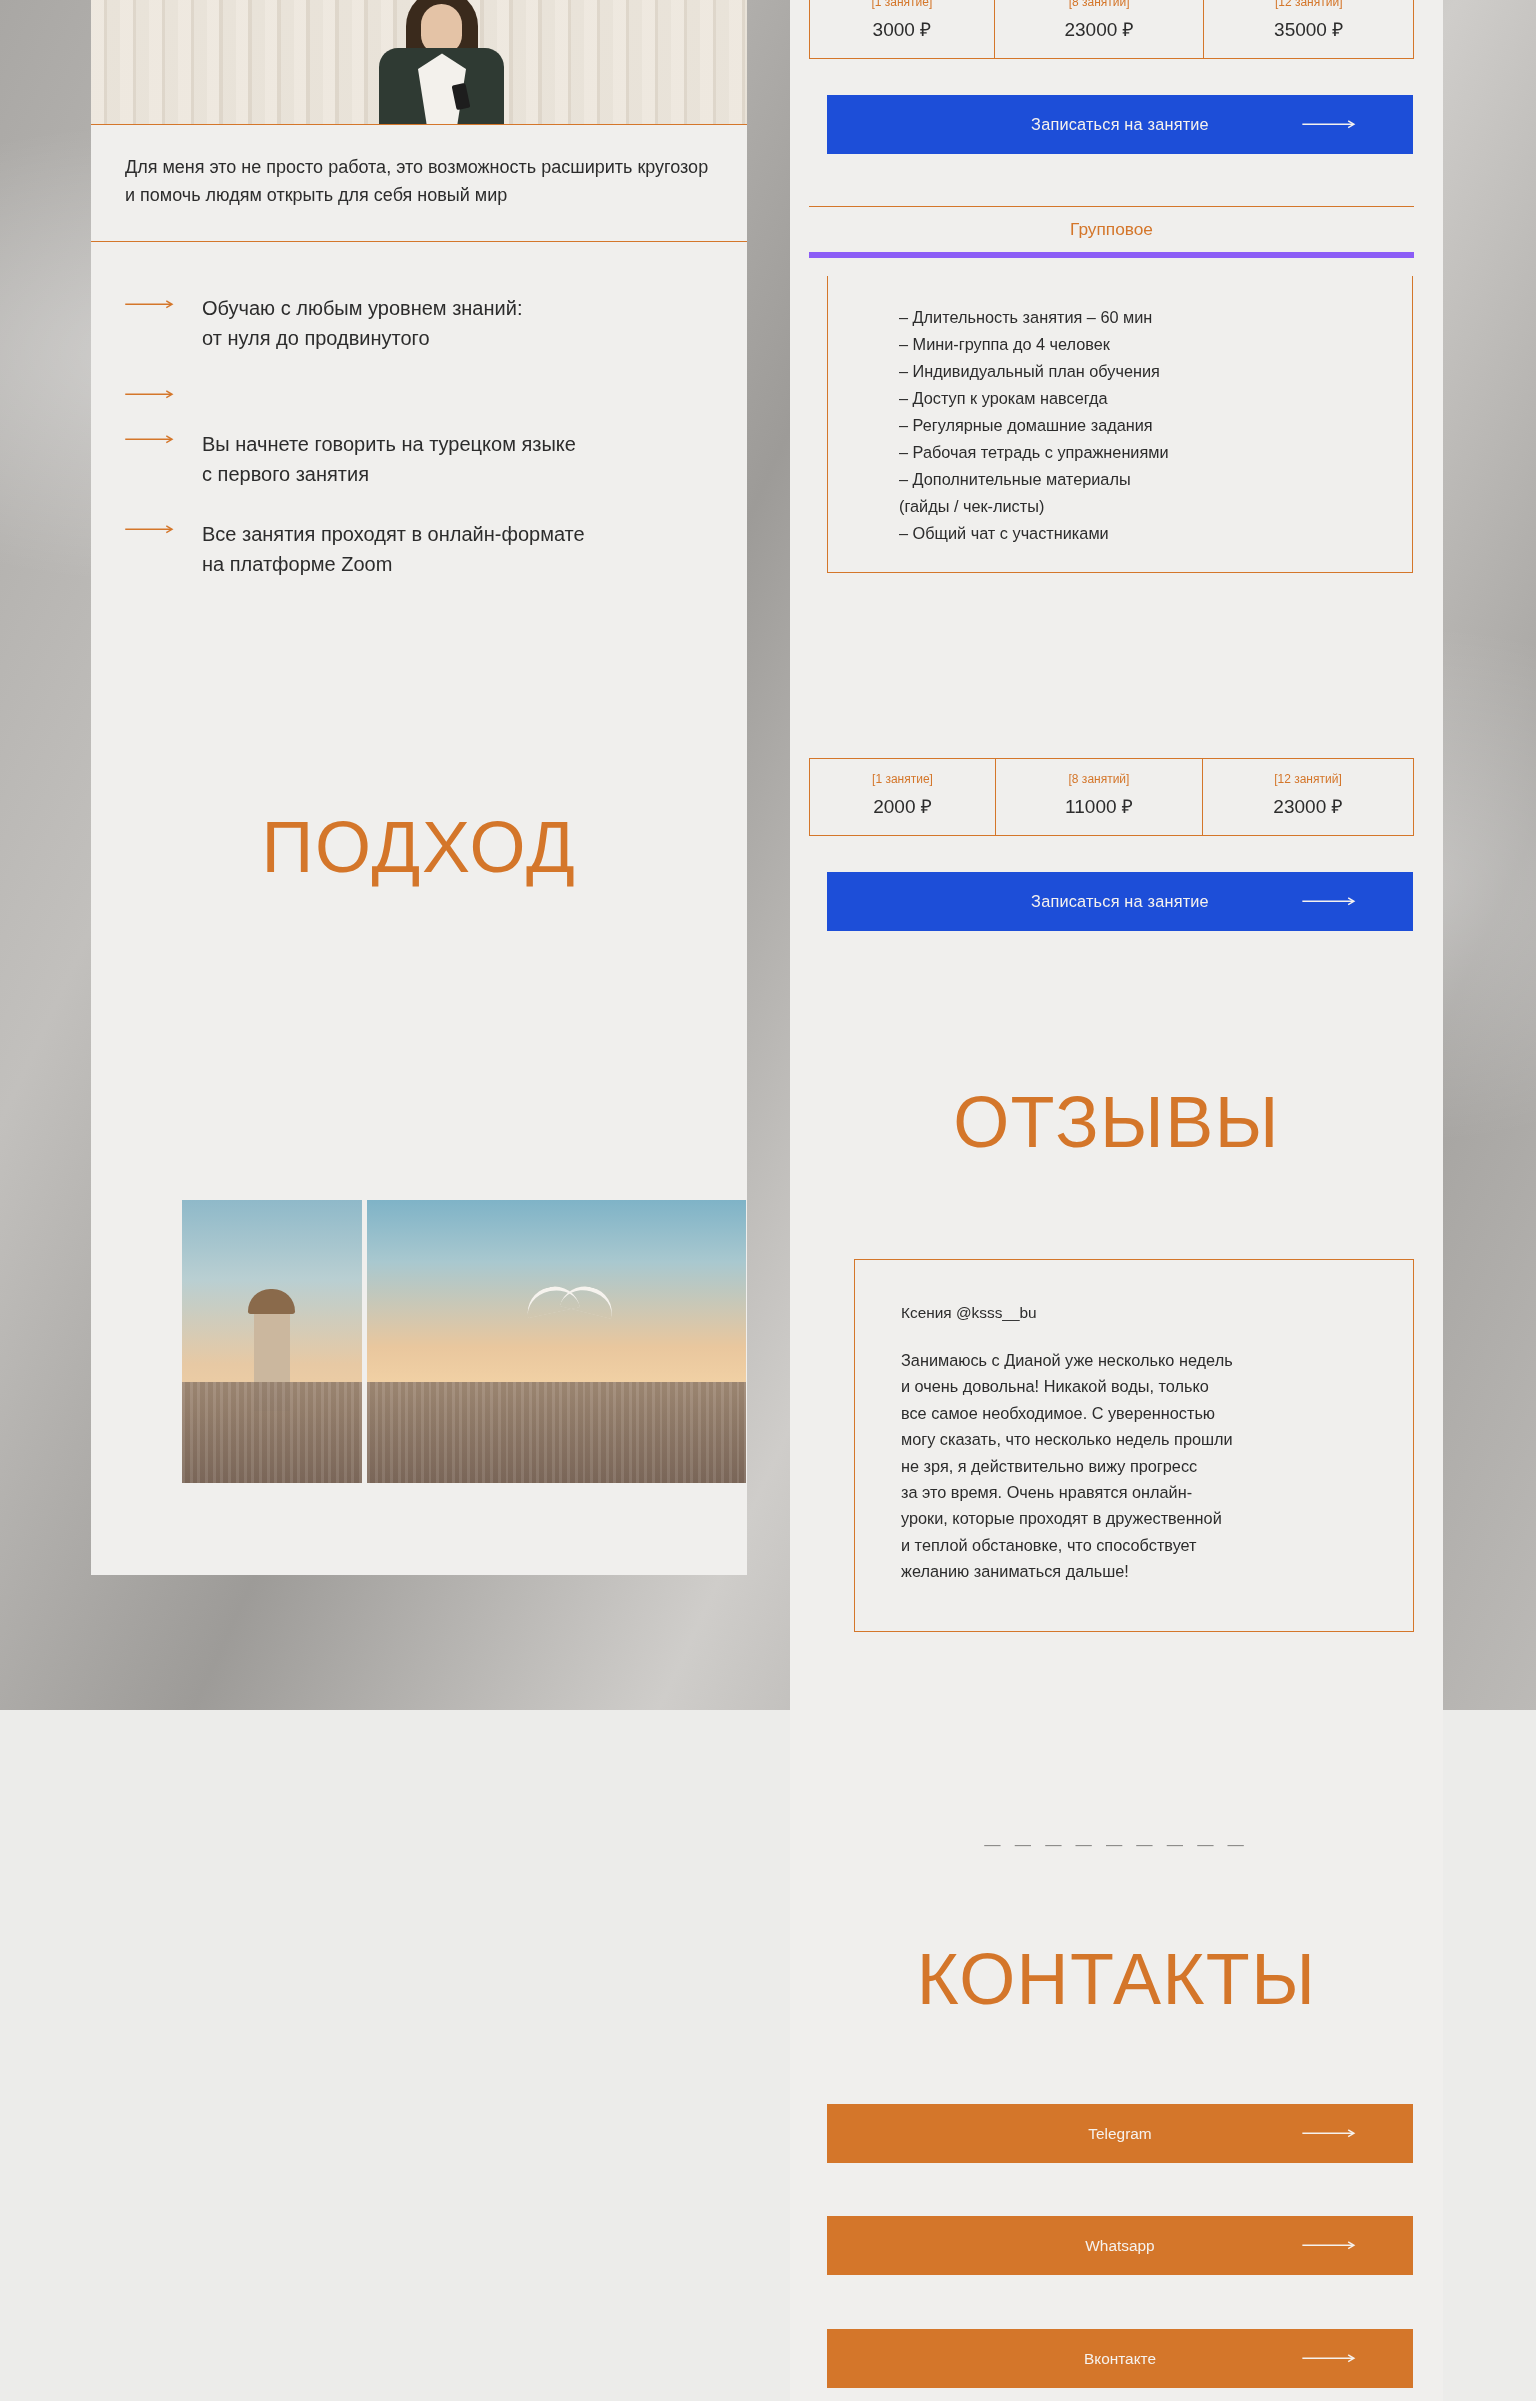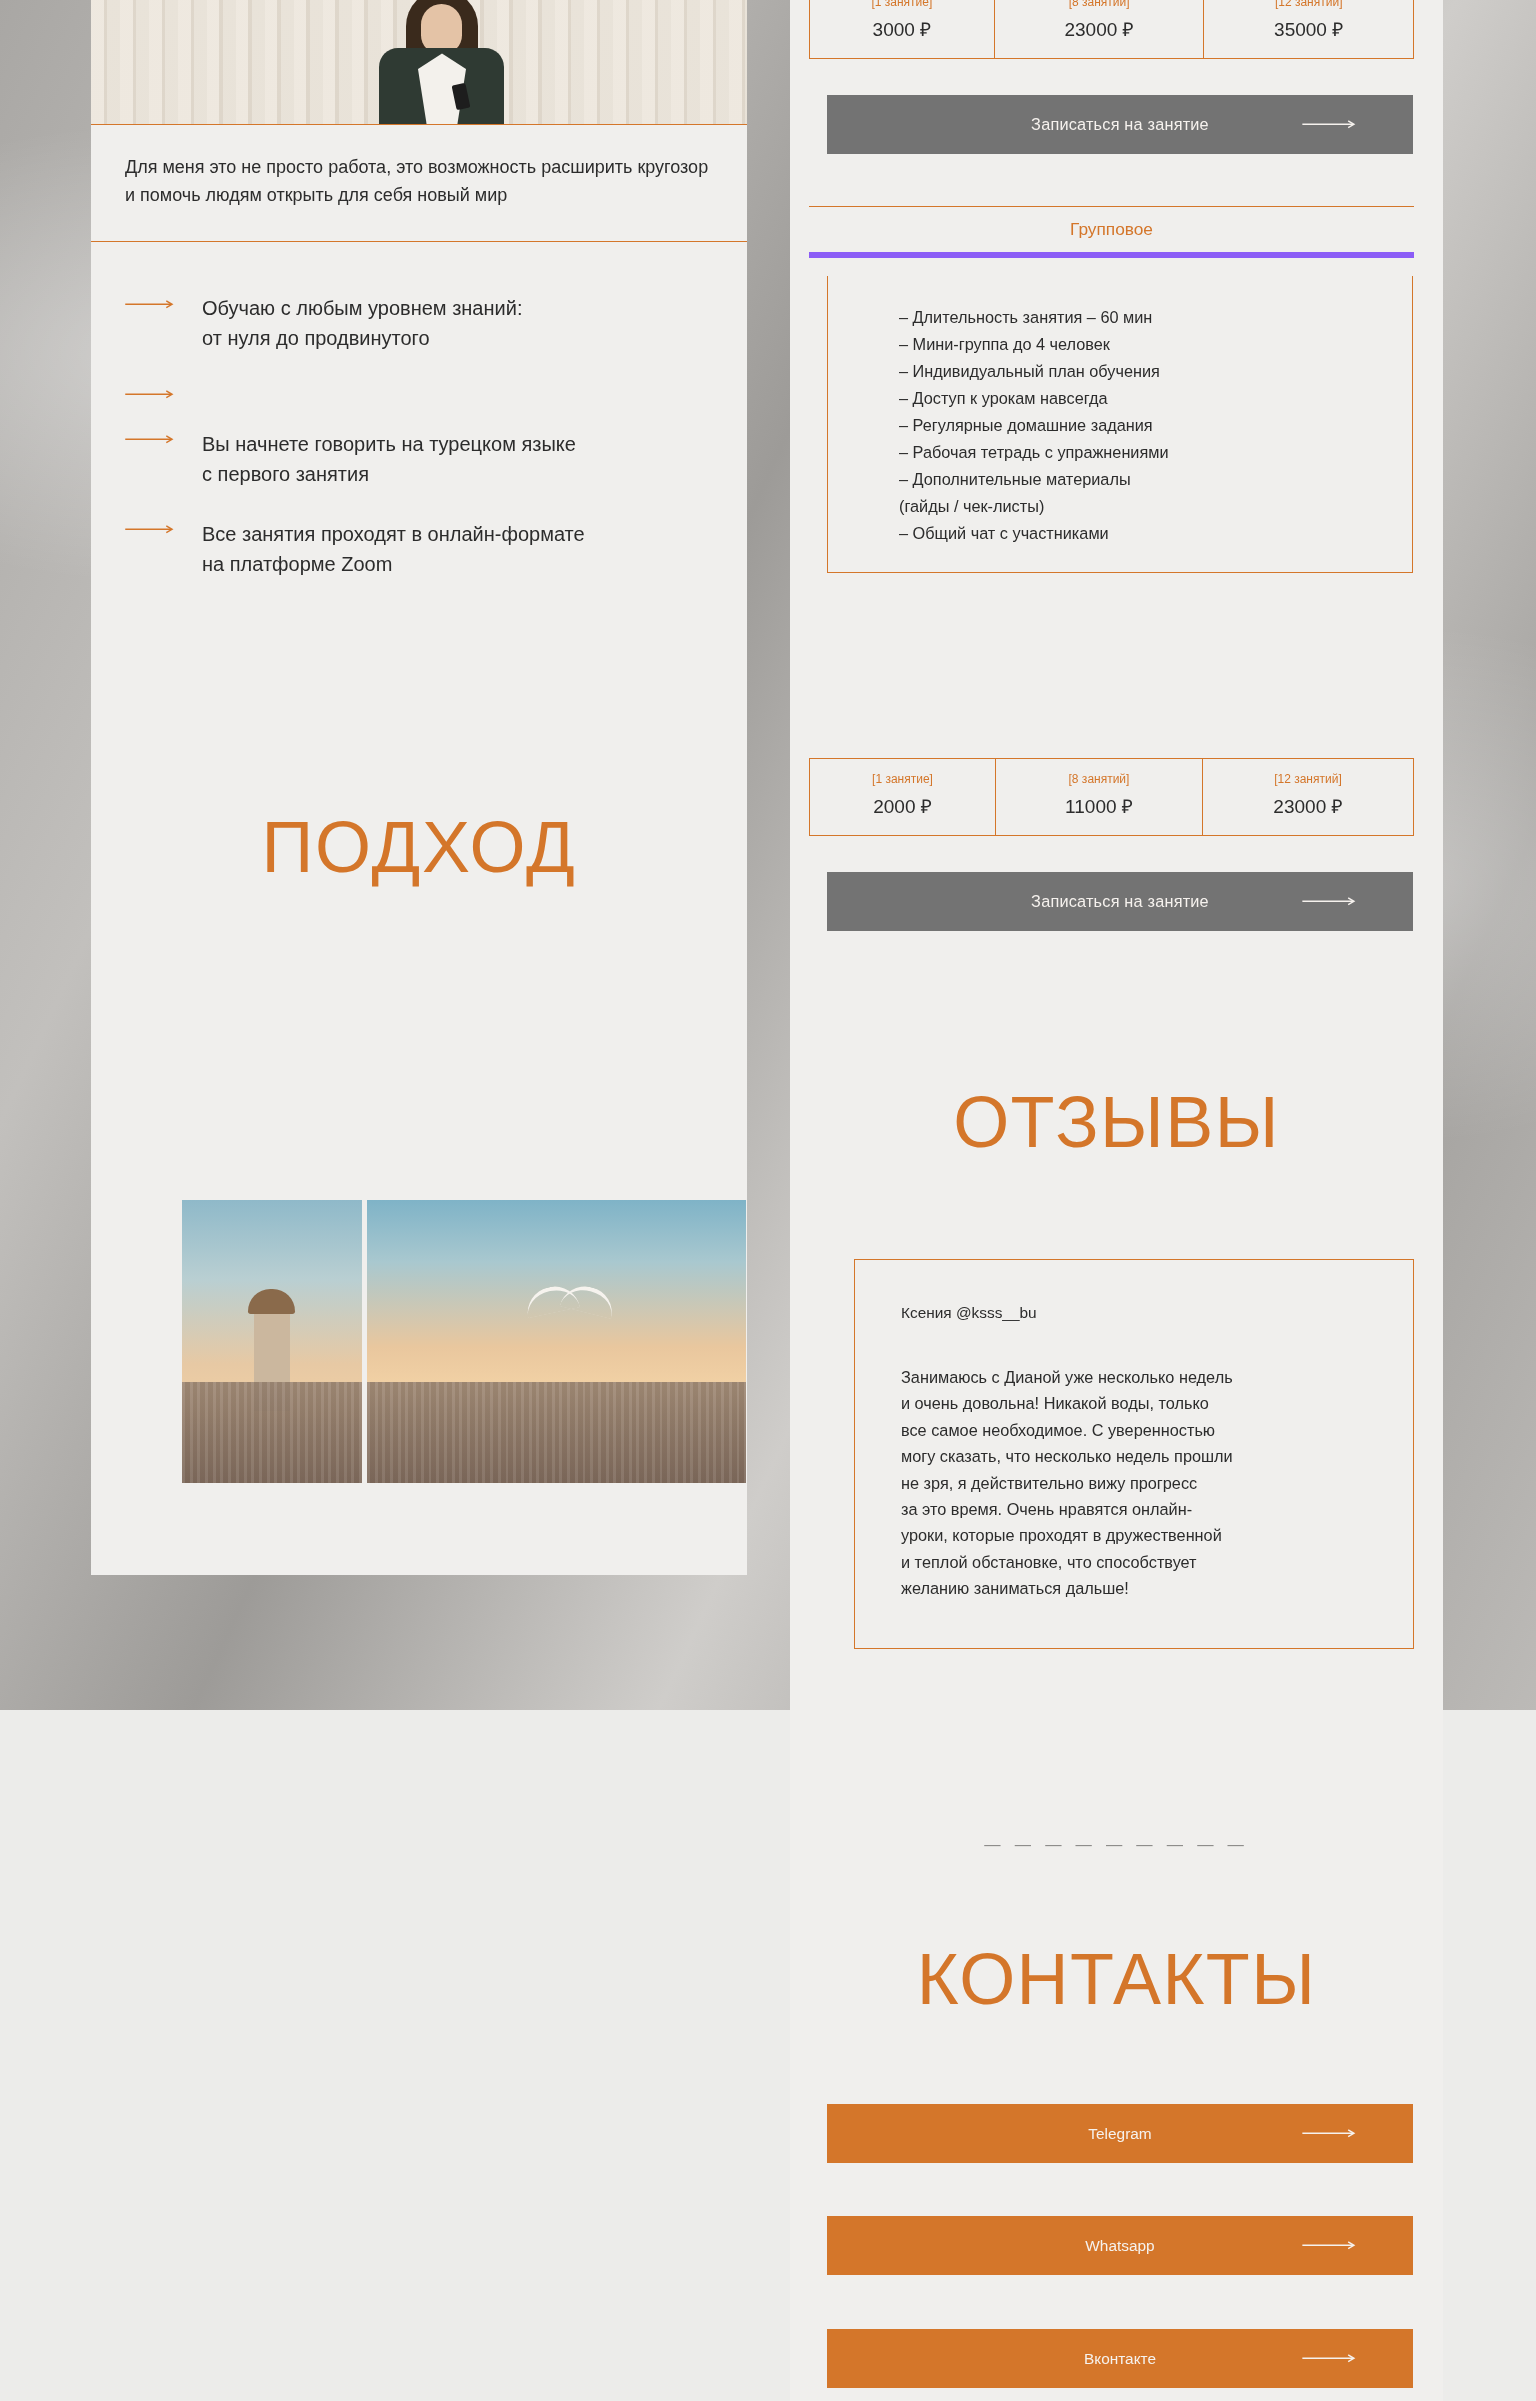--- a/index.html
+++ b/index.html
@@ -243,21 +243,21 @@
     display: block;
     font-size: 19px;
     color: #2c2c2c;
   }
 
   .cta {
     position: absolute;
     left: 37px;
     width: 586px;
     height: 59px;
-    background: #737373;
+    background: #1d4ed8;
     color: #f6f2ee;
     display: flex;
     align-items: center;
     justify-content: center;
     font-size: 16.3px;
     letter-spacing: 0.2px;
   }
   .cta .lbl { position: relative; }
   .cta .arr {
     position: absolute;
@@ -311,21 +311,21 @@
   .review {
     position: absolute;
     left: 64px;
     width: 560px;
     border: 1px solid #d4762a;
     padding: 44px 46px 46px 46px;
   }
   .review .who {
     font-size: 15.4px;
     color: #2c2c2c;
-    margin: 0 0 42px 0;
+    margin: 0 0 25px 0;
   }
   .review .body {
     font-size: 16.3px;
     line-height: 1.62;
     color: #2c2c2c;
     margin: 0;
     white-space: pre-line;
   }
   .dashes {
     position: absolute;

